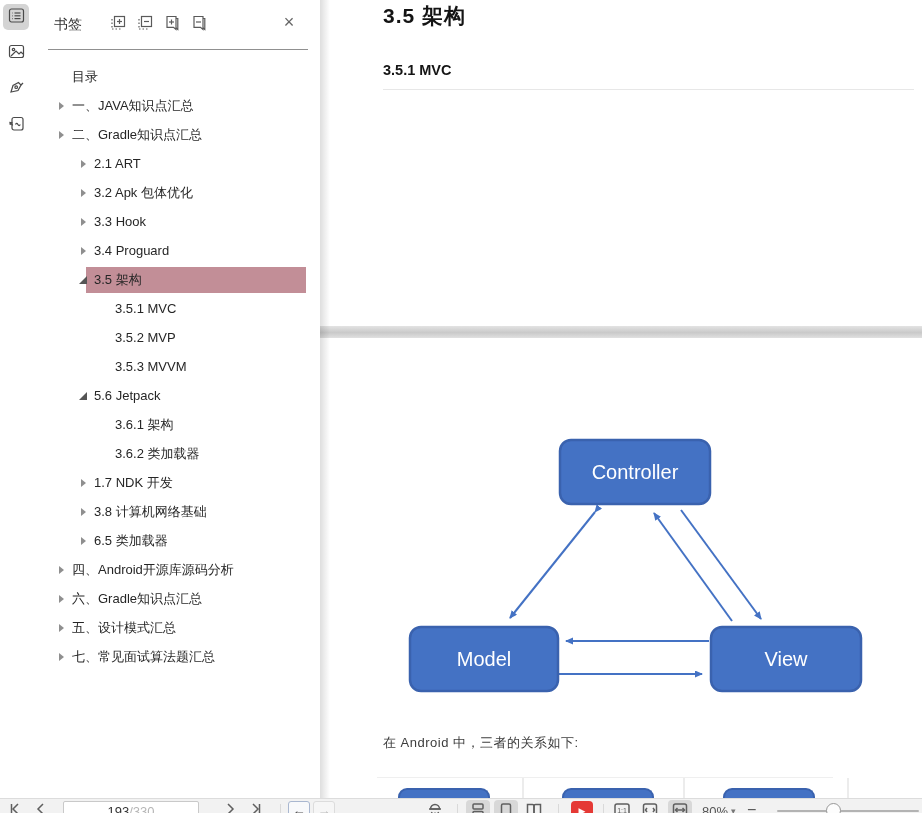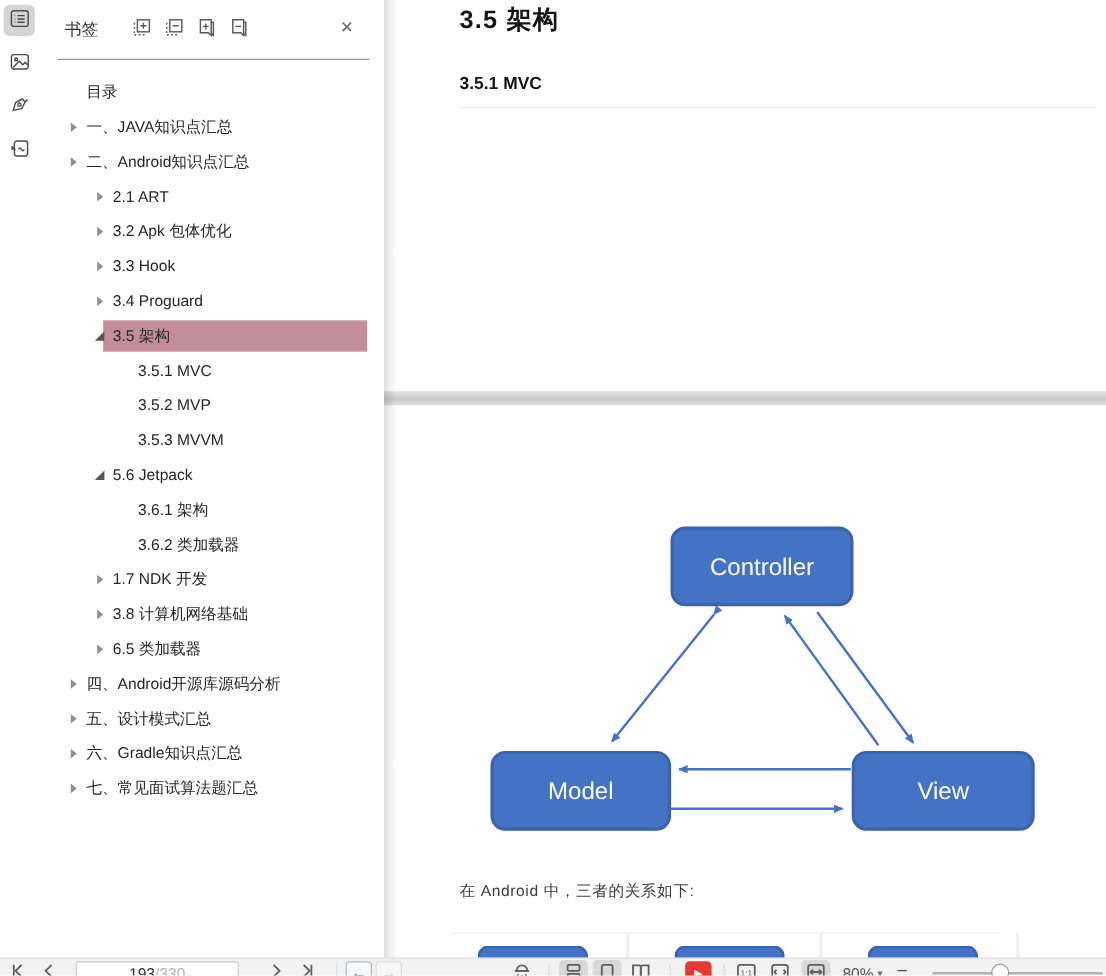--- a/index.html
+++ b/index.html
@@ -177,21 +177,21 @@
         <div class="trow lv0">
           <span class="exp none"></span>
           <span class="lbl">目录</span>
         </div>
         <div class="trow lv0">
           <span class="exp collapsed"></span>
           <span class="lbl">一、JAVA知识点汇总</span>
         </div>
         <div class="trow lv0">
           <span class="exp collapsed"></span>
-          <span class="lbl">二、Android知识点汇总</span>
+          <span class="lbl">二、Gradle知识点汇总</span>
         </div>
         <div class="trow lv1">
           <span class="exp collapsed"></span>
           <span class="lbl">2.1 ART</span>
         </div>
         <div class="trow lv1">
           <span class="exp collapsed"></span>
           <span class="lbl">3.2 Apk 包体优化</span>
         </div>
         <div class="trow lv1">
@@ -241,25 +241,25 @@
         <div class="trow lv1">
           <span class="exp collapsed"></span>
           <span class="lbl">6.5 类加载器</span>
         </div>
         <div class="trow lv0">
           <span class="exp collapsed"></span>
           <span class="lbl">四、Android开源库源码分析</span>
         </div>
         <div class="trow lv0">
           <span class="exp collapsed"></span>
+          <span class="lbl">六、Gradle知识点汇总</span>
+        </div>
+        <div class="trow lv0">
+          <span class="exp collapsed"></span>
           <span class="lbl">五、设计模式汇总</span>
-        </div>
-        <div class="trow lv0">
-          <span class="exp collapsed"></span>
-          <span class="lbl">六、Gradle知识点汇总</span>
         </div>
         <div class="trow lv0">
           <span class="exp collapsed"></span>
           <span class="lbl">七、常见面试算法题汇总</span>
         </div>
       </div>
   </section>
 
   <main class="doc">
     <div class="page page1">

